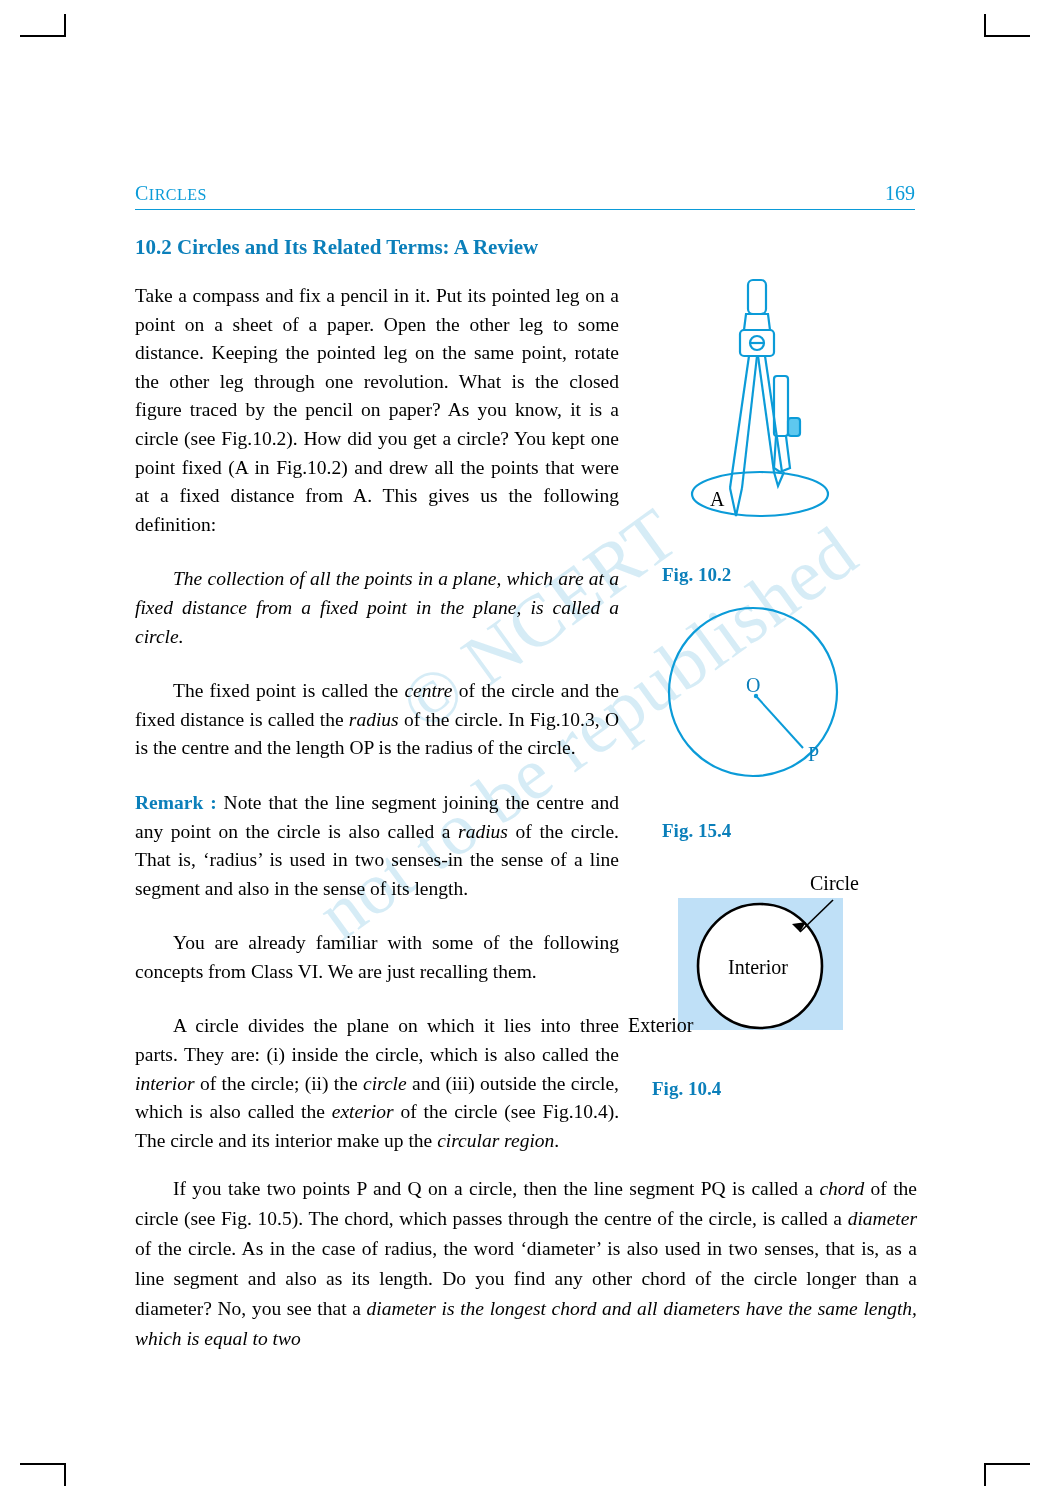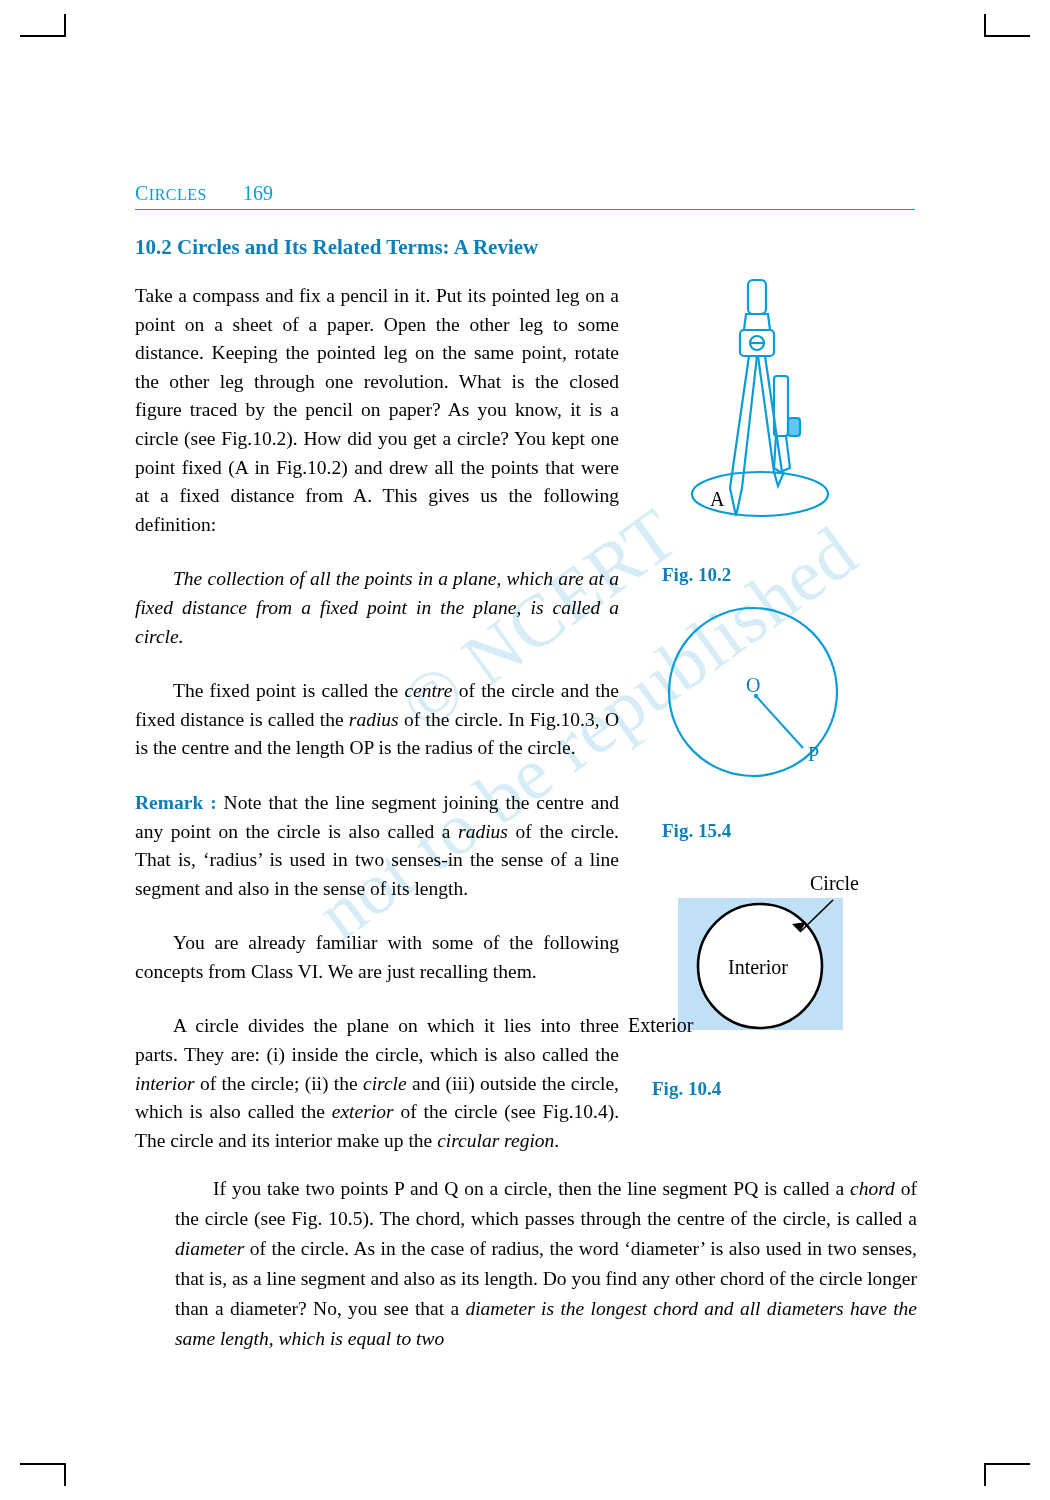--- a/index.html
+++ b/index.html
@@ -37,20 +37,21 @@
 
   
   .header {
     position: absolute;
     left: 135px;
     top: 182px;
     width: 780px;
     border-bottom: 1.5px solid #0b9bd8;
     padding-bottom: 4px;
     display: flex;
+    justify-content: space-between;
     align-items: flex-end;
   }
   .running-head {
     color: #0b9bd8;
     font-family: "Liberation Serif", serif;
     font-size: 16px;
     letter-spacing: 0.5px;
   }
   .running-head .cap { font-size: 20px; }
   .page-no {
@@ -77,21 +78,21 @@
     left: 135px;
     top: 282px;
     width: 484px;
     font-size: 19.5px;
     line-height: 28.6px;
     text-align: justify;
     color: #000;
   }
   .col-text p { margin: 0 0 0 0; }
   .col-text p + p { margin-top: 26px; }
-  .indent { text-indent: 38px; margin-left: 40px; }
+  .indent { text-indent: 38px; }
   .italic { font-style: italic; }
   .remark-label { color: #0b7fba; font-weight: bold; }
 
   
   .full-text {
     position: absolute;
     left: 135px;
     top: 1154px;
     width: 782px;
     font-size: 19.5px;

